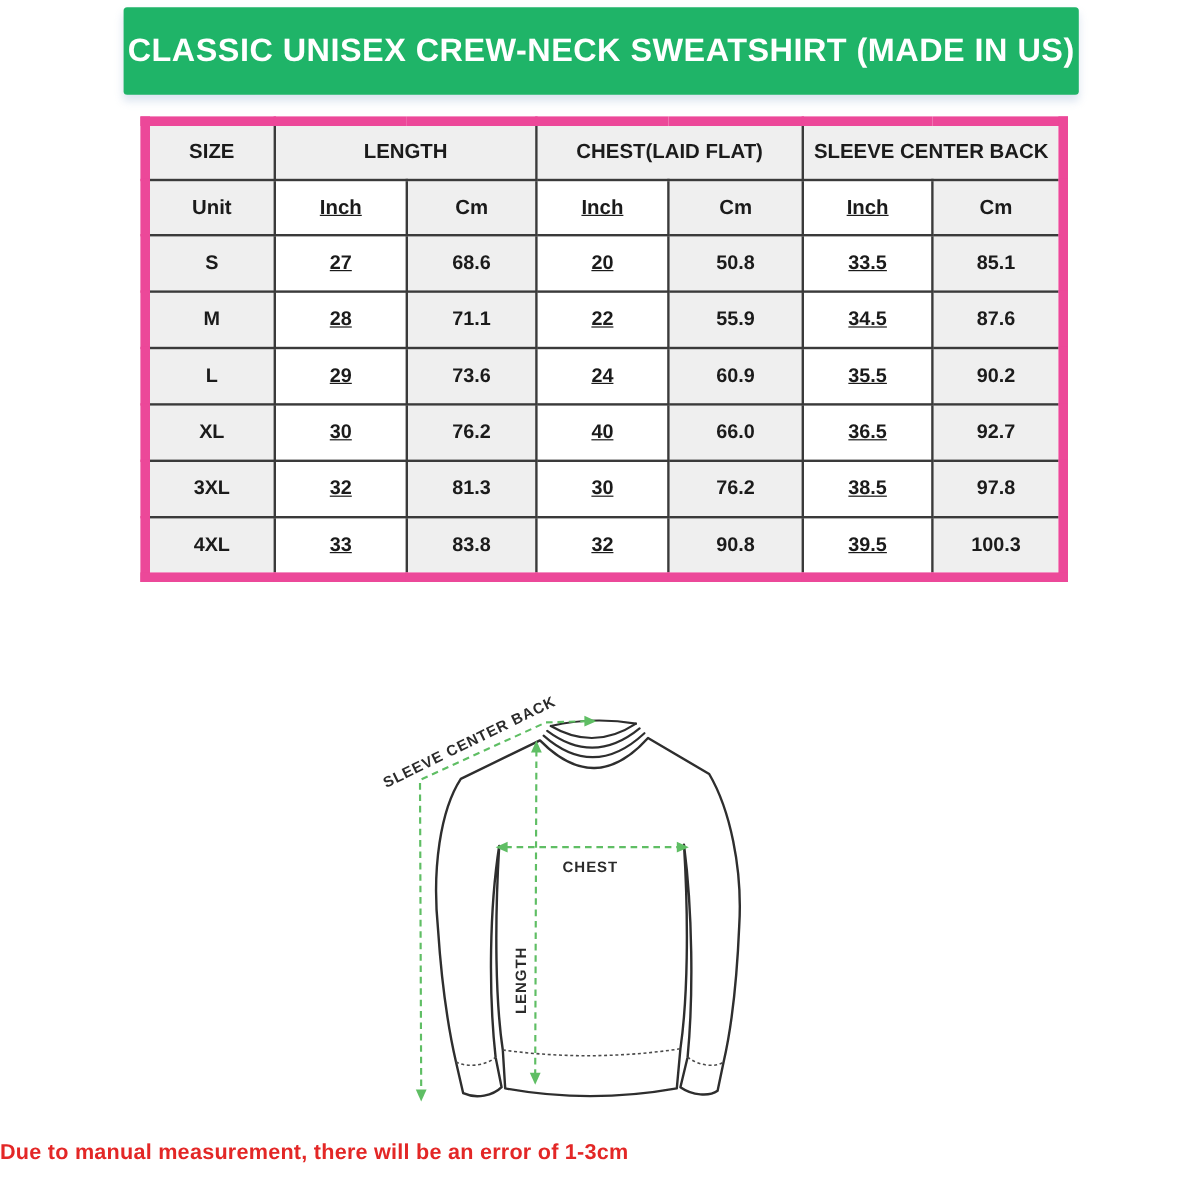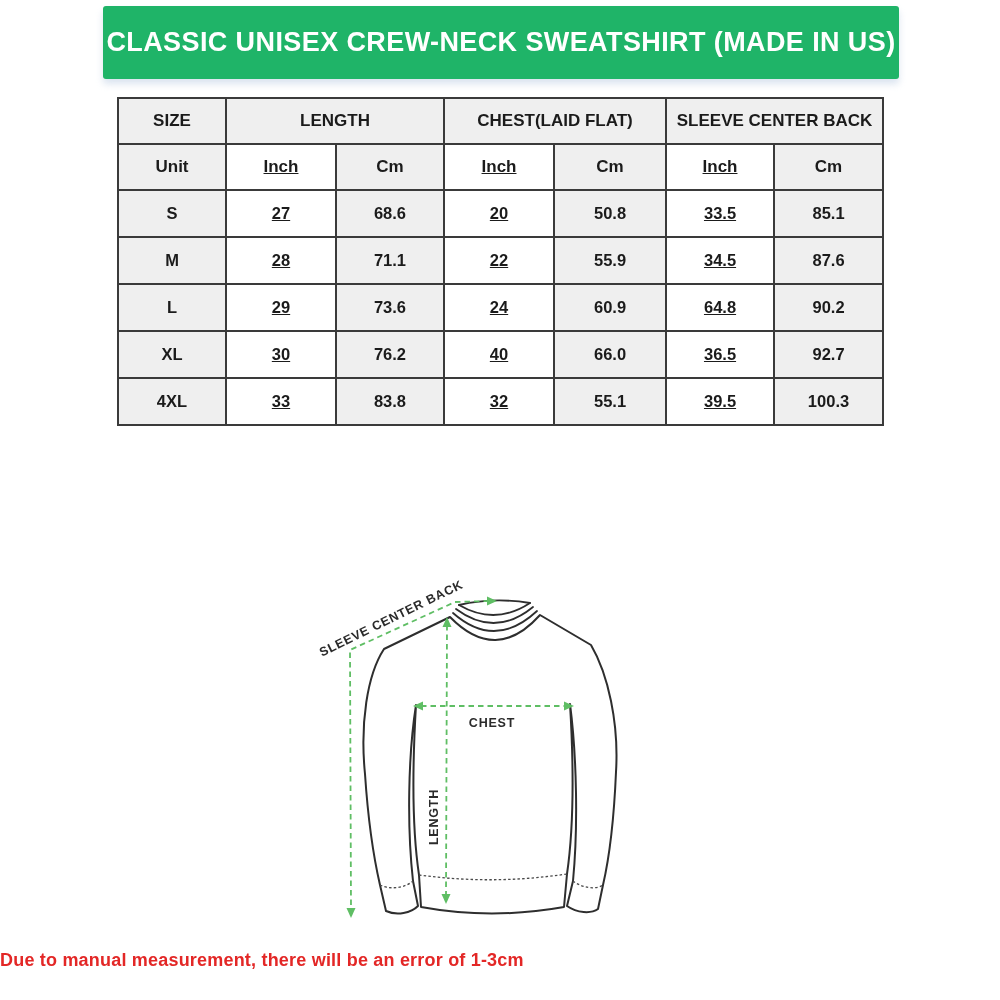--- a/index.html
+++ b/index.html
@@ -14,21 +14,21 @@
     display:flex; align-items:center; justify-content:center;
     box-shadow:0 5px 7px rgba(176,196,222,0.45);
   }
   .banner-title {
     color:#ffffff; font-weight:bold; font-size:27px; letter-spacing:0.4px;
     white-space:nowrap;
   }
   table.size-table {
     position:absolute; left:117px; top:97px; width:765px;
     border-collapse:collapse; table-layout:fixed;
-    border:2px solid #ec4899;
+    border:8px solid #ec4899;
   }
   .size-table th, .size-table td {
     border:2px solid #3a3a3a; text-align:center; vertical-align:middle;
     color:#1b1b1b; padding:0; overflow:hidden;
   }
   .size-table thead th { height:44px; font-size:17px; font-weight:bold; }
   .size-table tbody td { height:45px; font-size:16.5px; font-weight:bold; }
   .cell-gray { background:#efefef; }
   .cell-white { background:#ffffff;text-decoration:underline; }
   .diagram { position:absolute; left:300px; top:576px; width:400px; height:360px; }
@@ -96,38 +96,47 @@
         <td class="cell-gray">55.9</td>
         <td class="cell-white">34.5</td>
         <td class="cell-gray">87.6</td>
       </tr>
       <tr>
         <td class="cell-gray">L</td>
         <td class="cell-white">29</td>
         <td class="cell-gray">73.6</td>
         <td class="cell-white">24</td>
         <td class="cell-gray">60.9</td>
-        <td class="cell-white">64.8</td>
+        <td class="cell-white">35.5</td>
         <td class="cell-gray">90.2</td>
       </tr>
       <tr>
         <td class="cell-gray">XL</td>
         <td class="cell-white">30</td>
         <td class="cell-gray">76.2</td>
         <td class="cell-white">40</td>
         <td class="cell-gray">66.0</td>
         <td class="cell-white">36.5</td>
         <td class="cell-gray">92.7</td>
       </tr>
       <tr>
+        <td class="cell-gray">3XL</td>
+        <td class="cell-white">32</td>
+        <td class="cell-gray">81.3</td>
+        <td class="cell-white">30</td>
+        <td class="cell-gray">76.2</td>
+        <td class="cell-white">38.5</td>
+        <td class="cell-gray">97.8</td>
+      </tr>
+      <tr>
         <td class="cell-gray">4XL</td>
         <td class="cell-white">33</td>
         <td class="cell-gray">83.8</td>
         <td class="cell-white">32</td>
-        <td class="cell-gray">55.1</td>
+        <td class="cell-gray">90.8</td>
         <td class="cell-white">39.5</td>
         <td class="cell-gray">100.3</td>
       </tr>
     </tbody>
 </table>
 
 <svg class="diagram" viewBox="0 0 400 360">
 
   <path class="garment" d="
     M 150,41 L 84,73

